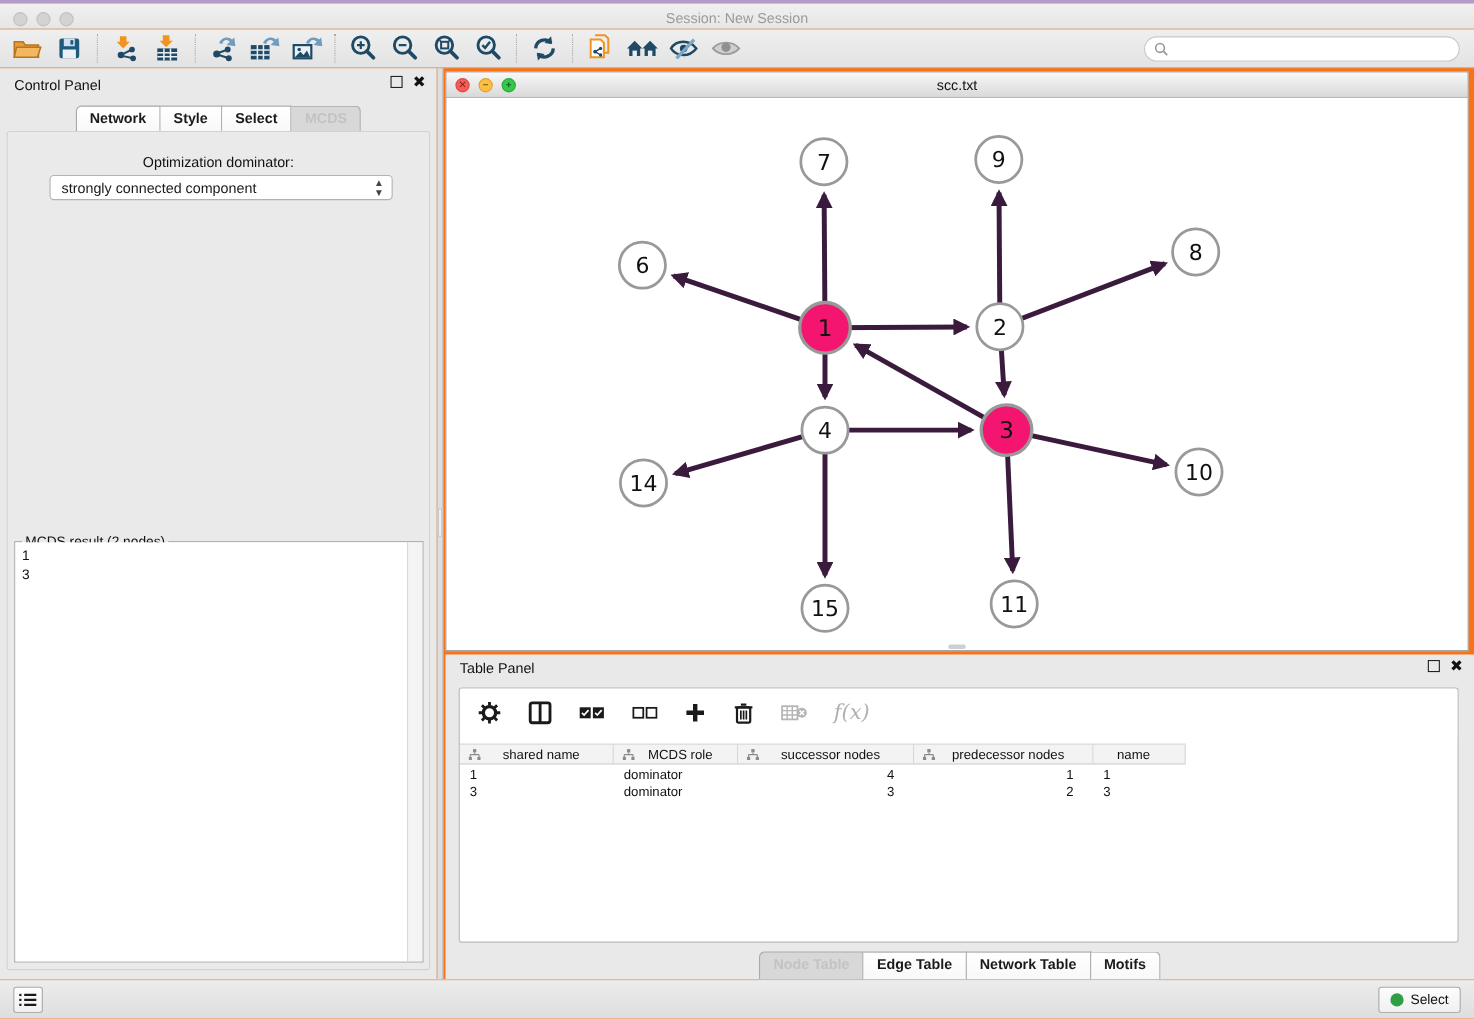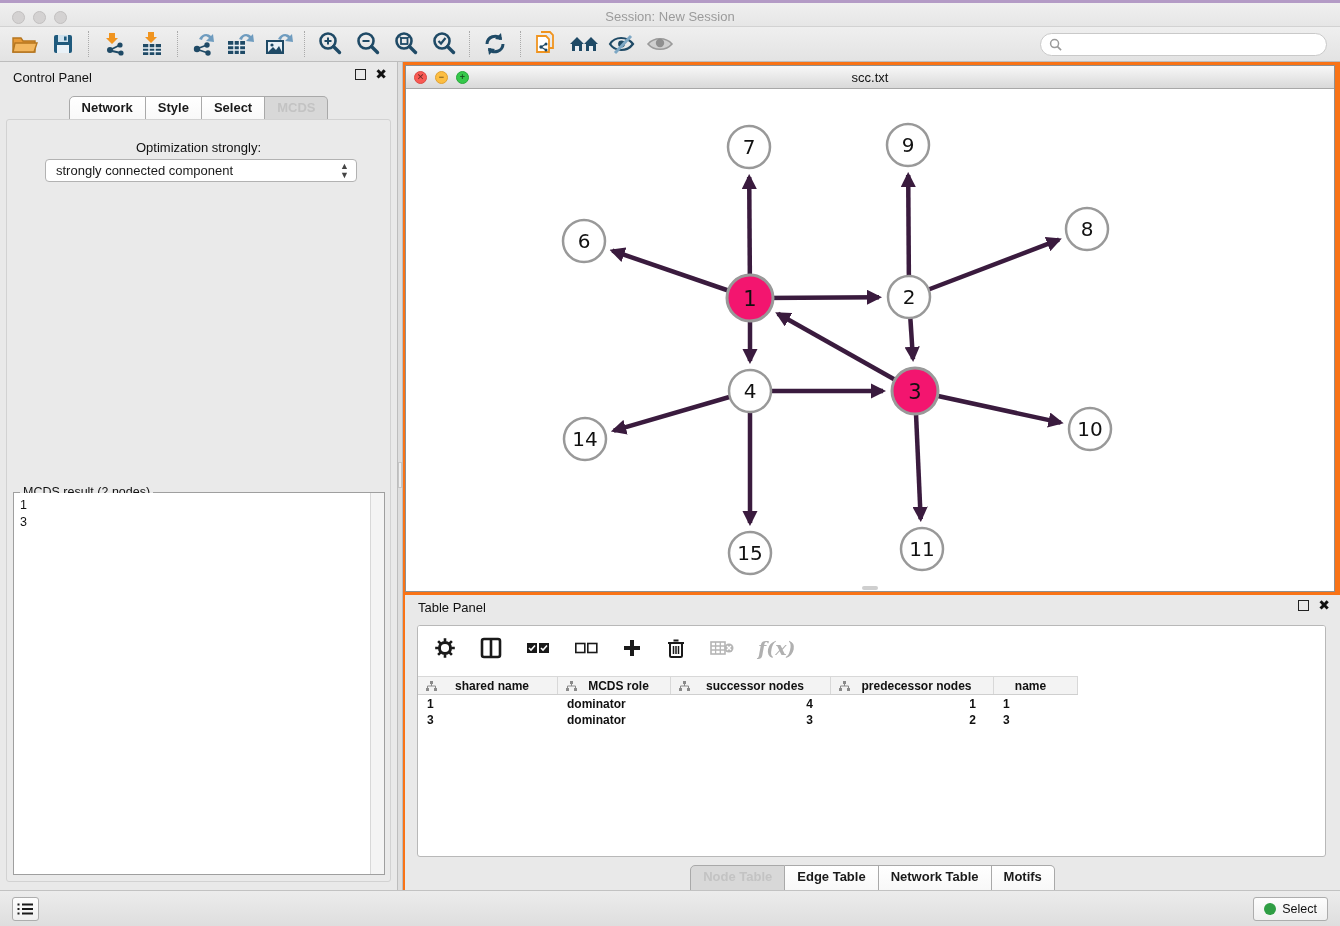--- a/index.html
+++ b/index.html
@@ -73,21 +73,21 @@
   .light.red { background:#f95a54; border:1px solid #d94a44; }
   .light.yellow { background:#fdbe41; border:1px solid #dfa133; }
   .light.green { background:#35c84a; border:1px solid #27a83a; }
   .nw-title { position:absolute; left:0; right:0; top:4px; text-align:center; font-size:13px; color:#111; }
   .nw-canvas { position:absolute; left:0; top:23px; right:0; bottom:0; background:#fff; }
   .nw-grip { position:absolute; left:456px; bottom:1px; width:16px; height:4px; background:#cfcfcf; border-radius:2px; }
 
   
   .table-panel { position:absolute; left:405px; top:595px; width:935px; height:295px; background:#e9e9e9; }
   .tp-content { position:absolute; left:12px; top:30px; width:909px; height:232px; background:#fff;
-    border:1px solid #b8b8b8; border-radius:3px; overflow:hidden;font-weight:bold; }
+    border:1px solid #b8b8b8; border-radius:3px; overflow:hidden; }
   .tp-toolbar { position:absolute; left:0; top:0; right:0; height:44px; background:#fff; display:flex;
     align-items:center; gap:24px; padding-left:16px; }
   .tp-toolbar .ticon { display:flex; align-items:center; justify-content:center; }
   .fx { font-family:"DejaVu Serif","Liberation Serif",serif; font-style:italic; font-size:19px; color:#b0b0b0; }
   .thead { position:absolute; left:0; top:50px; height:19px; display:flex; background:#f3f3f3;
     border-top:1px solid #d8d8d8; border-bottom:1px solid #cfcfcf; }
   .th { display:flex; align-items:center; border-right:1px solid #d8d8d8; font-size:12px; color:#111; position:relative;justify-content:flex-end; }
   .th .tree { margin-left:8px; display:flex; }
   .th .th-label { flex:1; text-align:center; padding-right:10px; }
   .trows { position:absolute; left:0; top:70px; right:0; }
@@ -272,21 +272,21 @@
         <span class="close-icon">✖</span>
       </span>
     </div>
     <div class="seg cp-tabs">
       <span class="tab">Network</span>
       <span class="tab">Style</span>
       <span class="tab">Select</span>
       <span class="tab active">MCDS</span>
     </div>
     <div class="cp-body">
-      <div class="opt-label">Optimization strongly:</div>
+      <div class="opt-label">Optimization dominator:</div>
       <div class="dropdown">
         <span>strongly connected component</span>
         <span class="dd-chevrons">
             <span>▲</span>
             <span>▼</span>
           </span>
       </div>
       <div class="result-fieldset">
         <span class="result-legend">MCDS result (2 nodes)</span>
         <div class="result-area">

